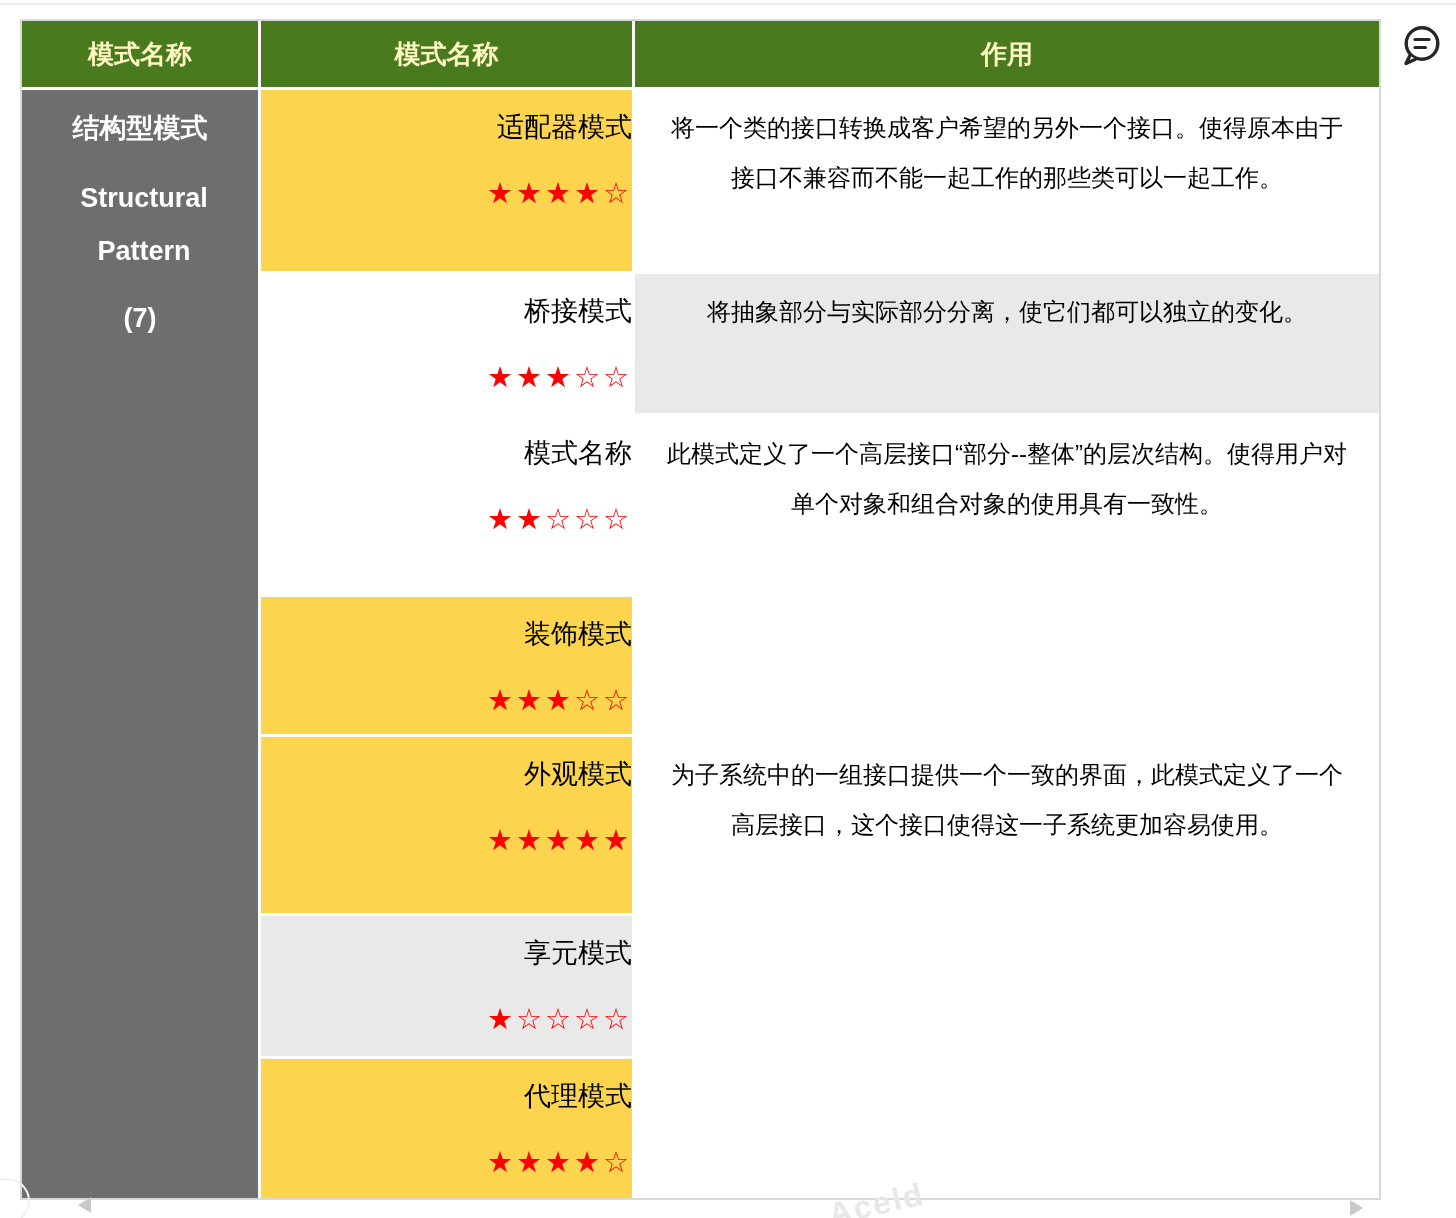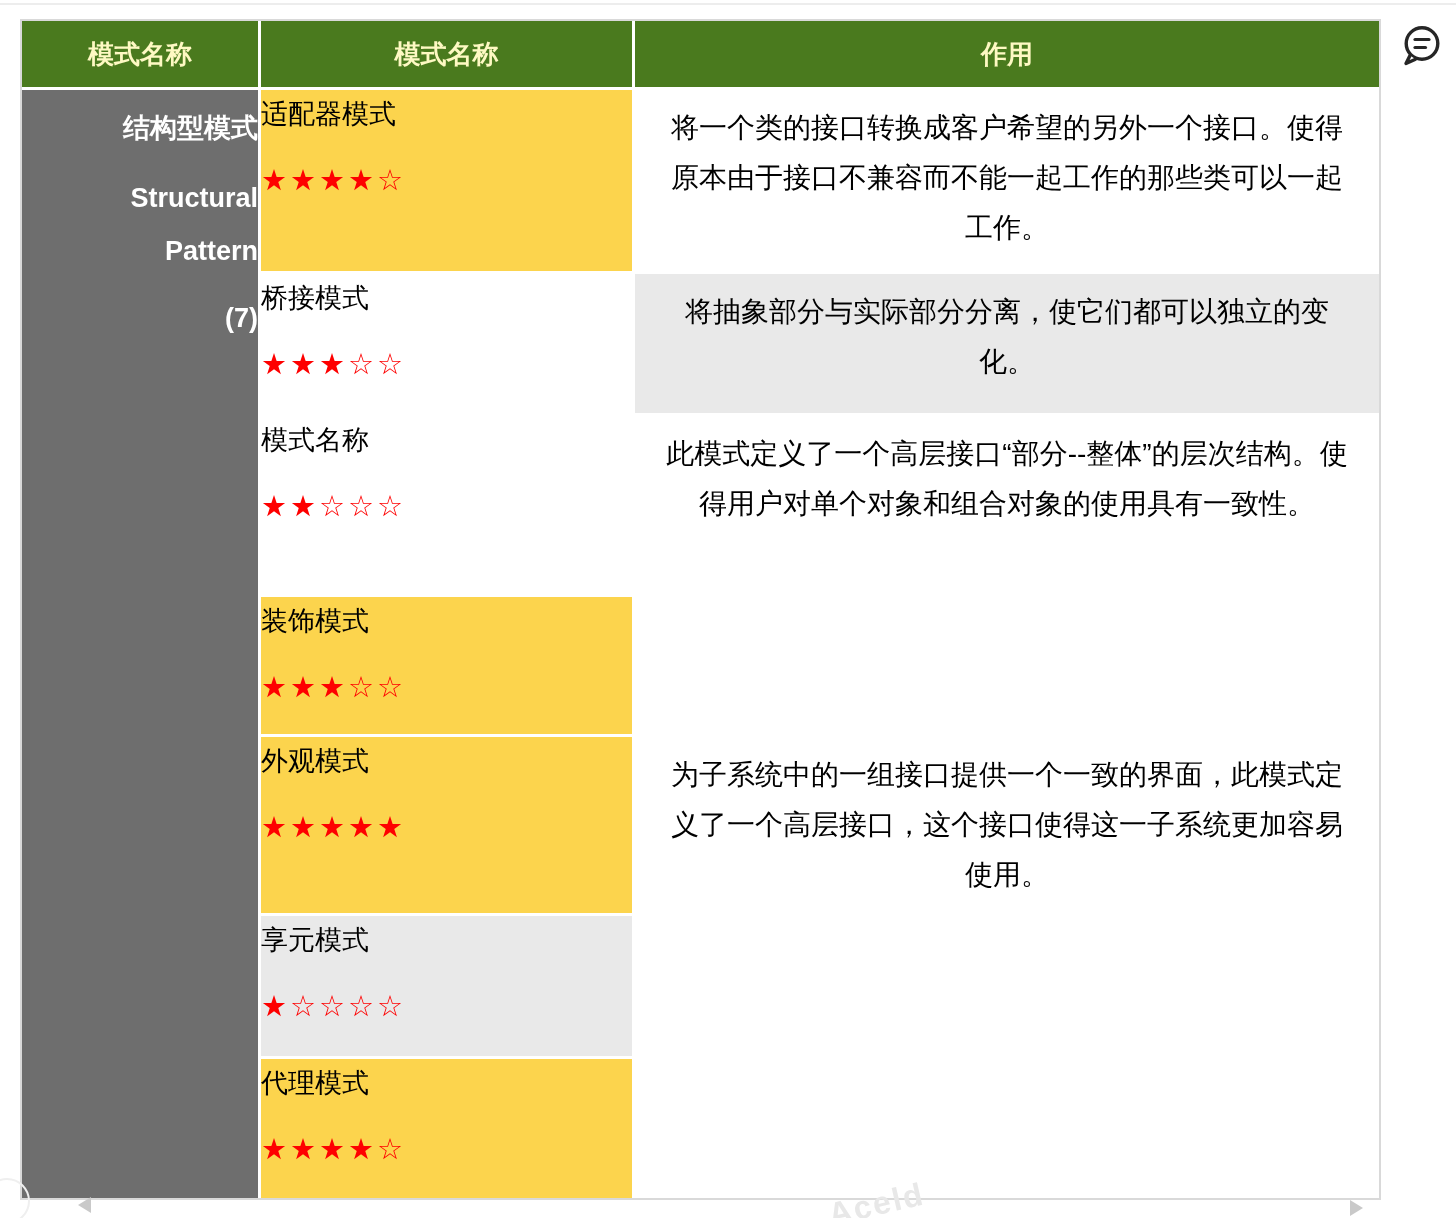--- a/index.html
+++ b/index.html
@@ -20,36 +20,37 @@
     grid-template-rows:66px 181px 139px 178px 137px 176px 140px 139px;
     gap:3px;background:#ffffff;
   }
   .hcell{
     background:#4a7a1e;color:#fef9c3;font-weight:bold;font-size:26px;
     display:flex;align-items:center;justify-content:center;
   }
   .cat{
     grid-column:1;grid-row:2 / span 7;
     background:#6e6e6e;color:#ffffff;font-weight:bold;
-    text-align:right;padding-top:12px;font-size:27px;
+    text-align:center;padding-top:12px;font-size:27px;
   }
   .cat .cat-title{line-height:52px;}
   .cat .cat-sub{line-height:53px;margin-top:18px;padding-left:8px;}
   .cat .cat-count{line-height:52px;margin-top:14px;}
   .name-cell{
     grid-column:2;
-    display:flex;flex-direction:column;align-items:flex-start;
+    display:flex;flex-direction:column;align-items:flex-end;
+    padding-top:13px;
   }
   .name-cell .pname{font-size:27px;color:#000;line-height:49px;}
   .name-cell .stars{
     font-size:29px;color:#fe0000;line-height:49px;margin-top:17px;letter-spacing:3px;
   }
   .desc-cell{
     grid-column:3;
-    font-size:28px;color:#000;line-height:50px;
+    font-size:24px;color:#000;line-height:50px;
     text-align:center;padding:13px 26px 0 26px;
   }
   .bg-yellow{background:#fcd44d;}
   .bg-white{background:#ffffff;}
   .bg-ltgray{background:#e9e9e9;}
 
   
   .comment-icon{position:absolute;left:1398px;top:22px;width:46px;height:46px;cursor:pointer;}
   .scroll-arrow{width:0;height:0;position:absolute;cursor:pointer;}
   .scroll-left{

